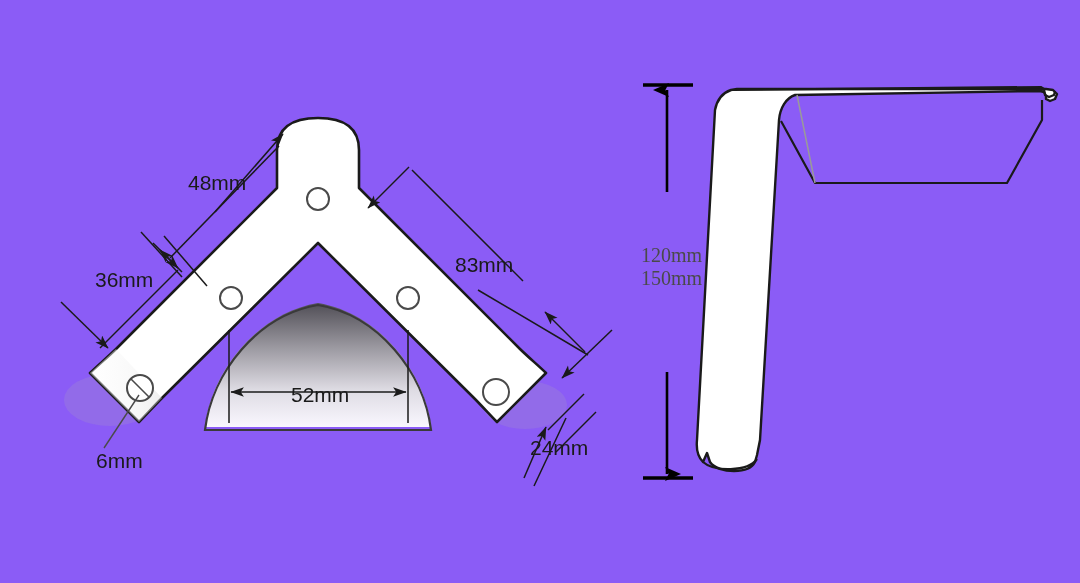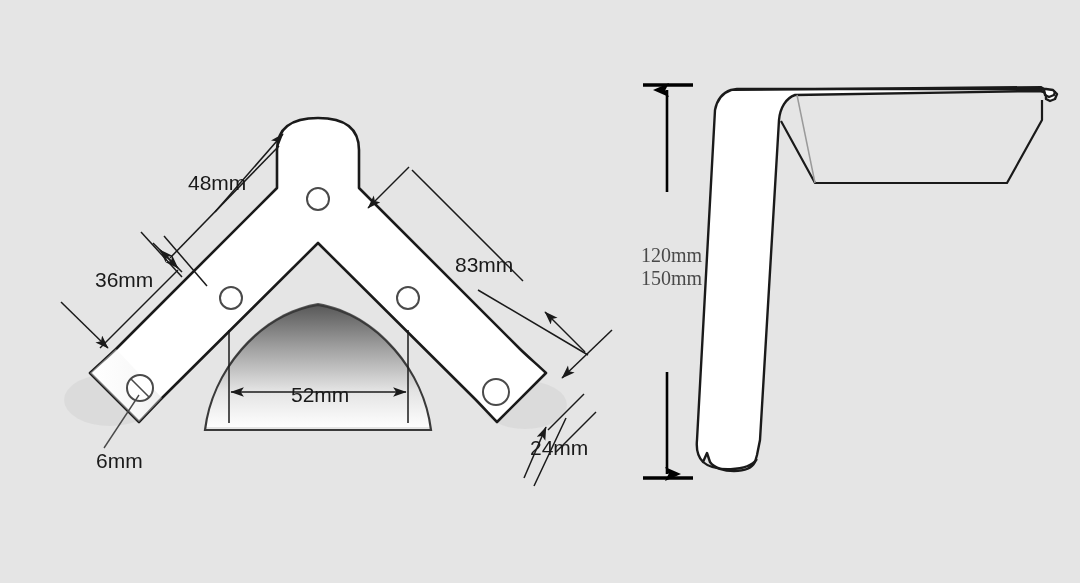--- a/index.html
+++ b/index.html
@@ -4,21 +4,21 @@
 <style>
   html, body {
     margin: 0;
     padding: 0;
     background: #ffffff;
   }
   #page {
     position: relative;
     width: 1080px;
     height: 583px;
-    background: #e5e5e5;
+    background: #8b5cf6;
     overflow: hidden;
     font-family: "Liberation Sans", sans-serif;
   }
   .view {
     position: absolute;
     top: 0;
     left: 0;
     width: 1080px;
     height: 583px;
   }

